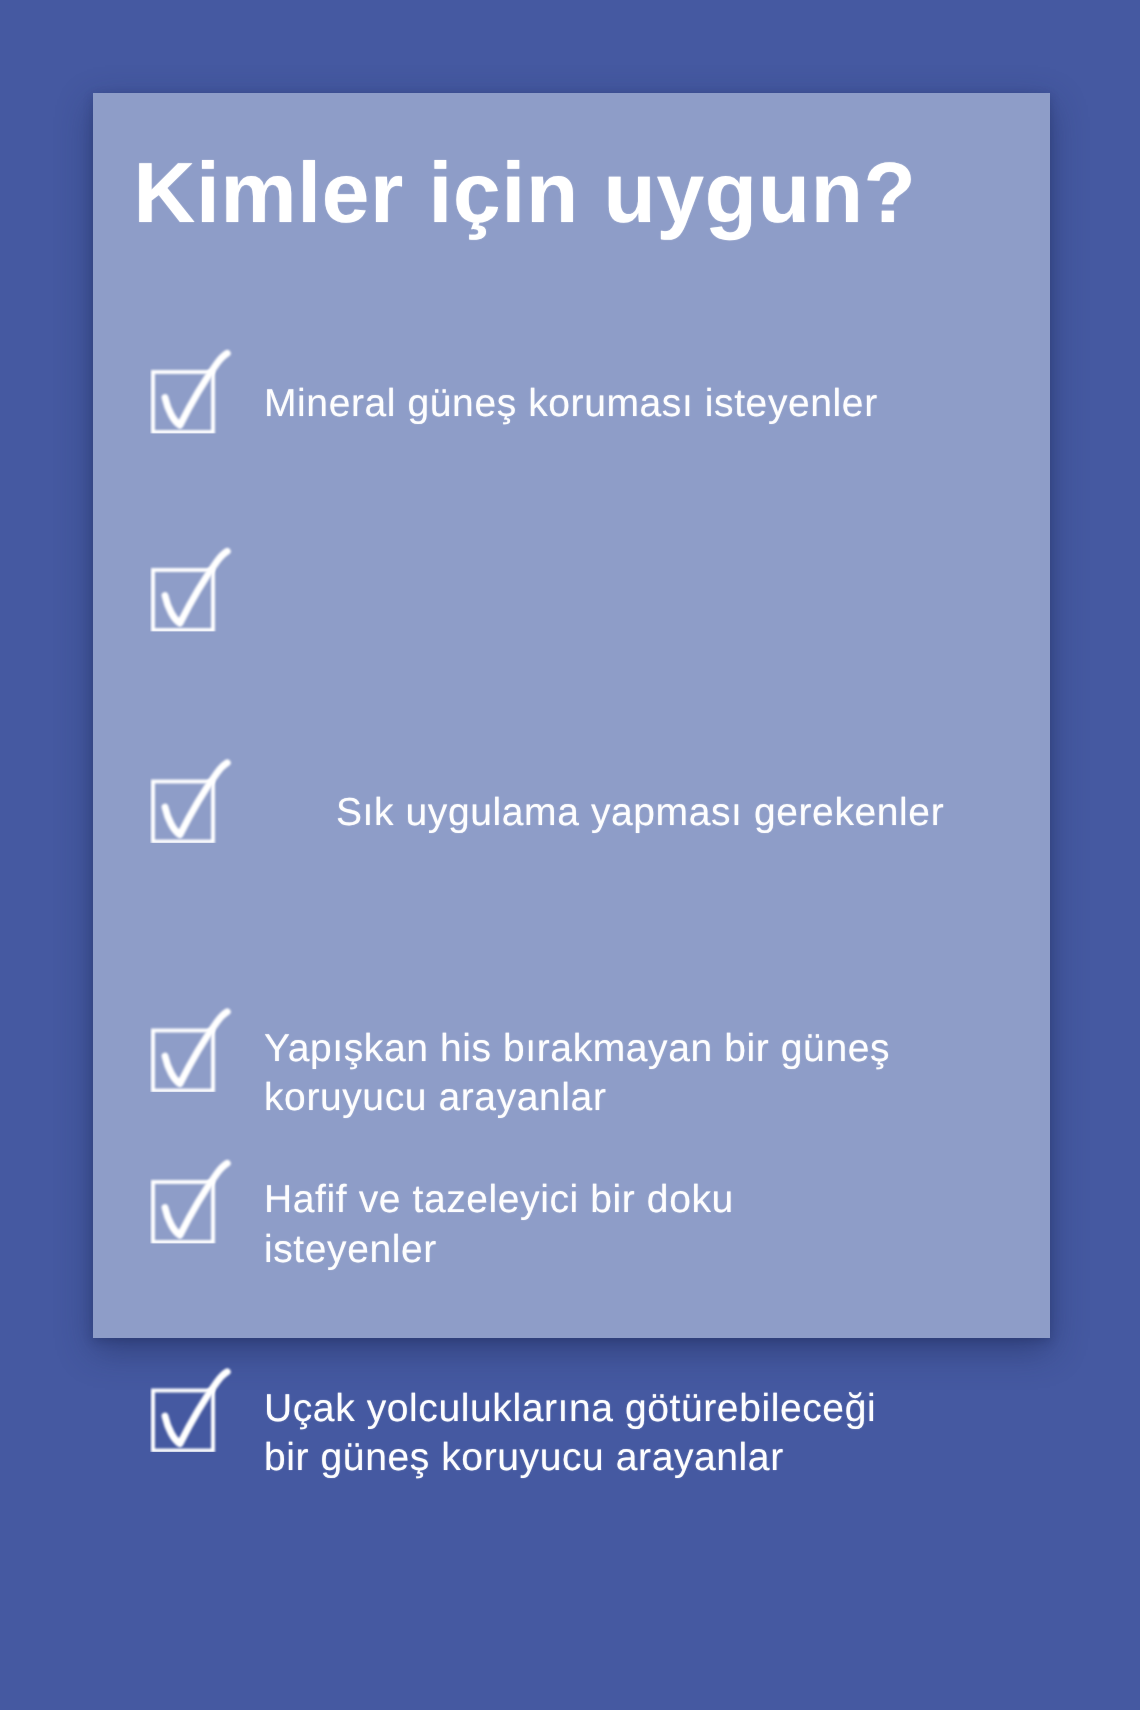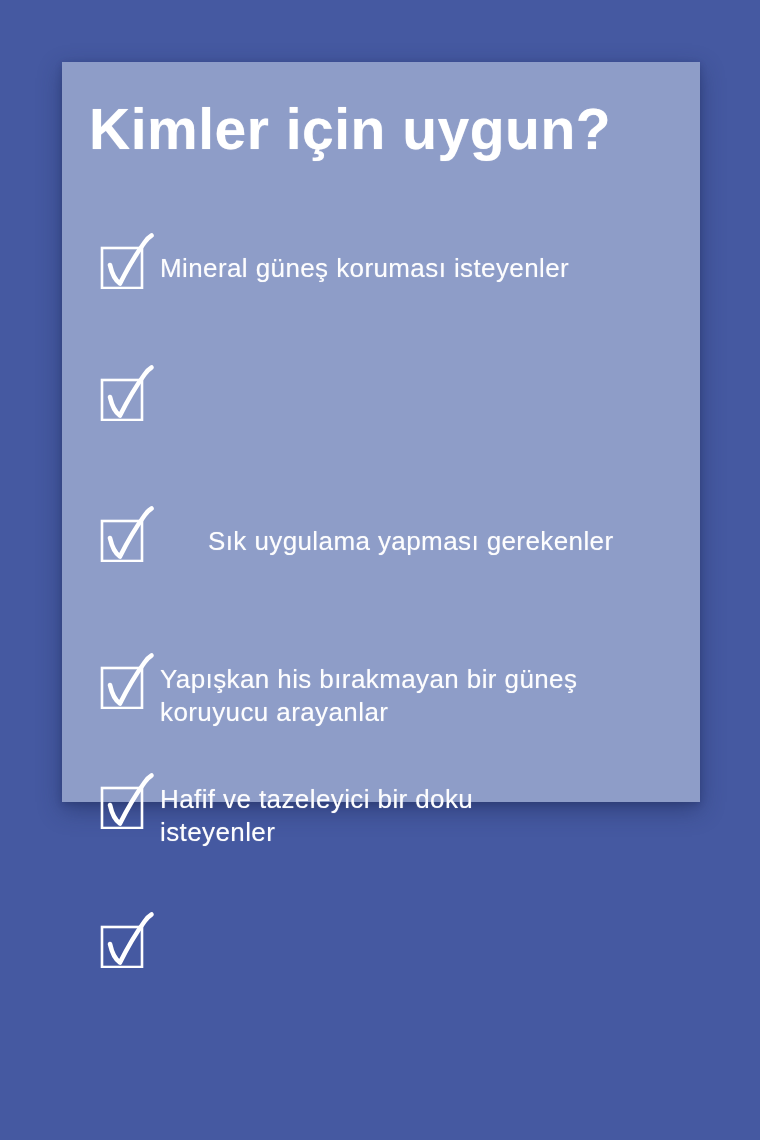--- a/index.html
+++ b/index.html
@@ -9,21 +9,21 @@
     height: 1140px;
     background: #4559A1;
     overflow: hidden;
     font-family: "Liberation Sans", sans-serif;
   }
   .card {
     position: absolute;
     left: 62px;
     top: 62px;
     width: 638px;
-    height: 740px;
+    height: 830px;
     background: #8E9DC8;
     box-shadow: 0 8px 22px rgba(25, 35, 80, 0.45), 0 2px 6px rgba(25,35,80,0.25);
   }
   .title {
     position: absolute;
     left: 27px;
     top: 34px;
     width: 580px;
     color: #FFFFFF;
     font-size: 57px;
@@ -34,31 +34,31 @@
   }
   .row {
     position: absolute;
     left: 38px;
     display: flex;
     align-items: flex-start;
   }
   .row.r1 { top: 169px; }
   .row.r2 { top: 301px; }
   .row.r3 { top: 442px; gap: 48px; }
-  .row.r4 { top: 589px; }
+  .row.r4 { top: 608px; }
   .row.r5 { top: 709px; }
   .row.r6 { top: 848px; }
   .checkbox-icon {
     flex: 0 0 auto;
     width: 56px;
     height: 58px;
     display: block;
   }
   .label {
-    margin-left: 4px;
+    margin-left: 20px;
     width: 476px;
     color: #FDFDFE;
     font-size: 26px;
     line-height: 33px;
     letter-spacing: 0.4px;
     white-space: pre-line;
     text-shadow: 0 0 1px rgba(255,255,255,0.5);
   }
   .row.single .label { padding-top: 21px; }
   .row.double .label { padding-top: 12px; }
@@ -122,17 +122,19 @@
         </svg>
         <div class="label">Hafif ve tazeleyici bir doku
 isteyenler</div>
       </div>
 
       <div class="row r6 double">
         <svg class="checkbox-icon" viewBox="0 0 56 58">
           <rect x="2" y="17" width="40" height="40" fill="none" stroke="#FFFFFF" stroke-width="2.6" filter="url(#soft)"></rect>
           <path d="M10 34 C12 43 16 50 20 52.5 C25.5 41.5 35 24.5 44.5 11.5 C46.5 8.7 48.5 6.3 51.5 4.5" fill="none" stroke="#FFFFFF" stroke-width="4.6" stroke-linecap="round" stroke-linejoin="round" filter="url(#soft)"></path>
         </svg>
+        <div class="label">Uçak yolculuklarına götürebileceği
+bir güneş koruyucu arayanlar</div>
       </div>
 
     </div>
   </div>
 </div>
 
 </body></html>

